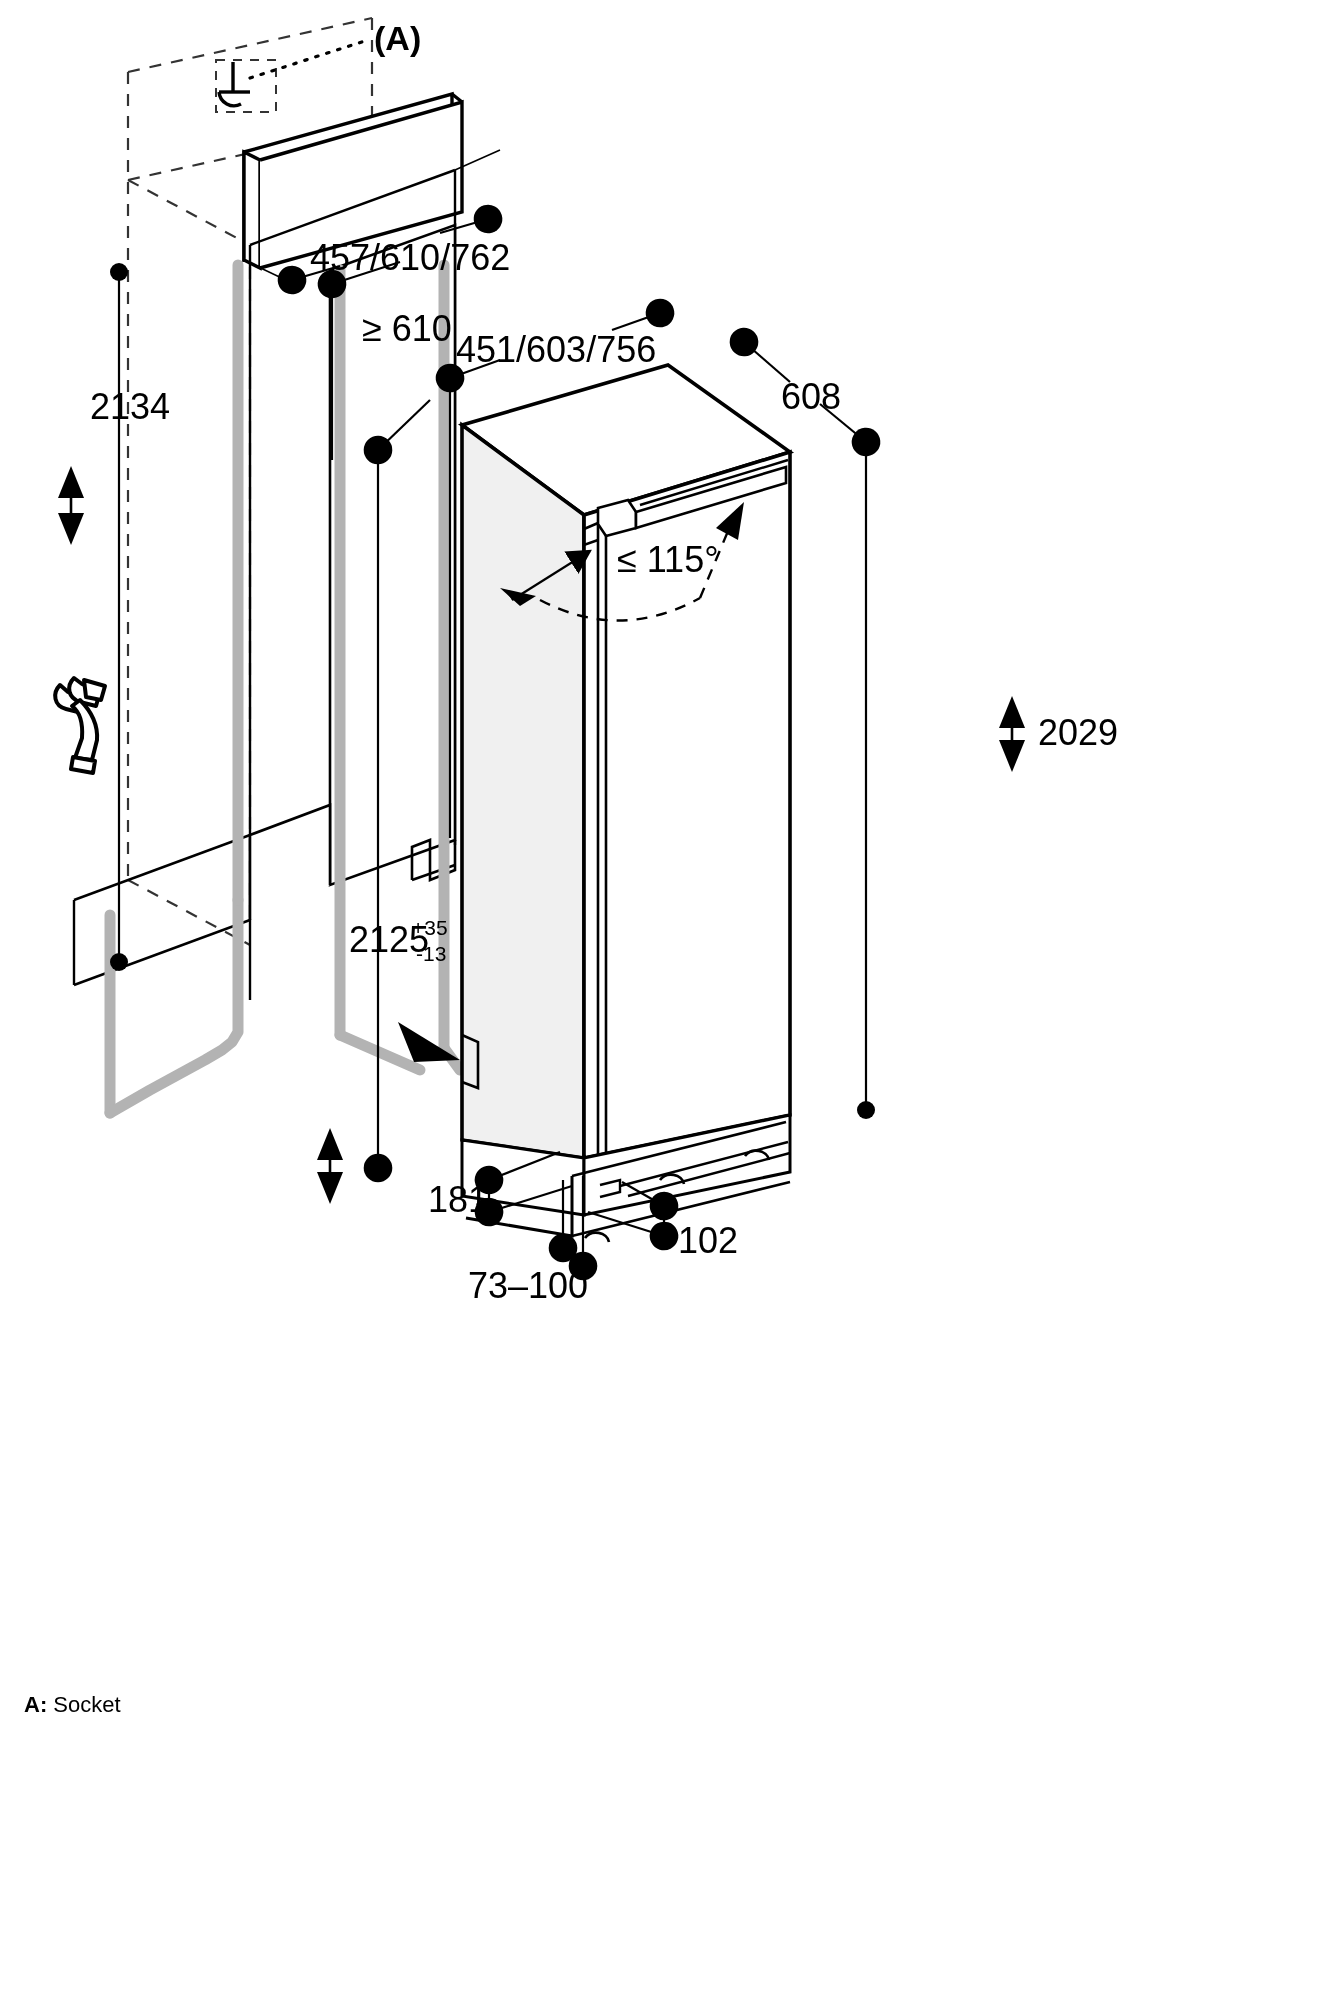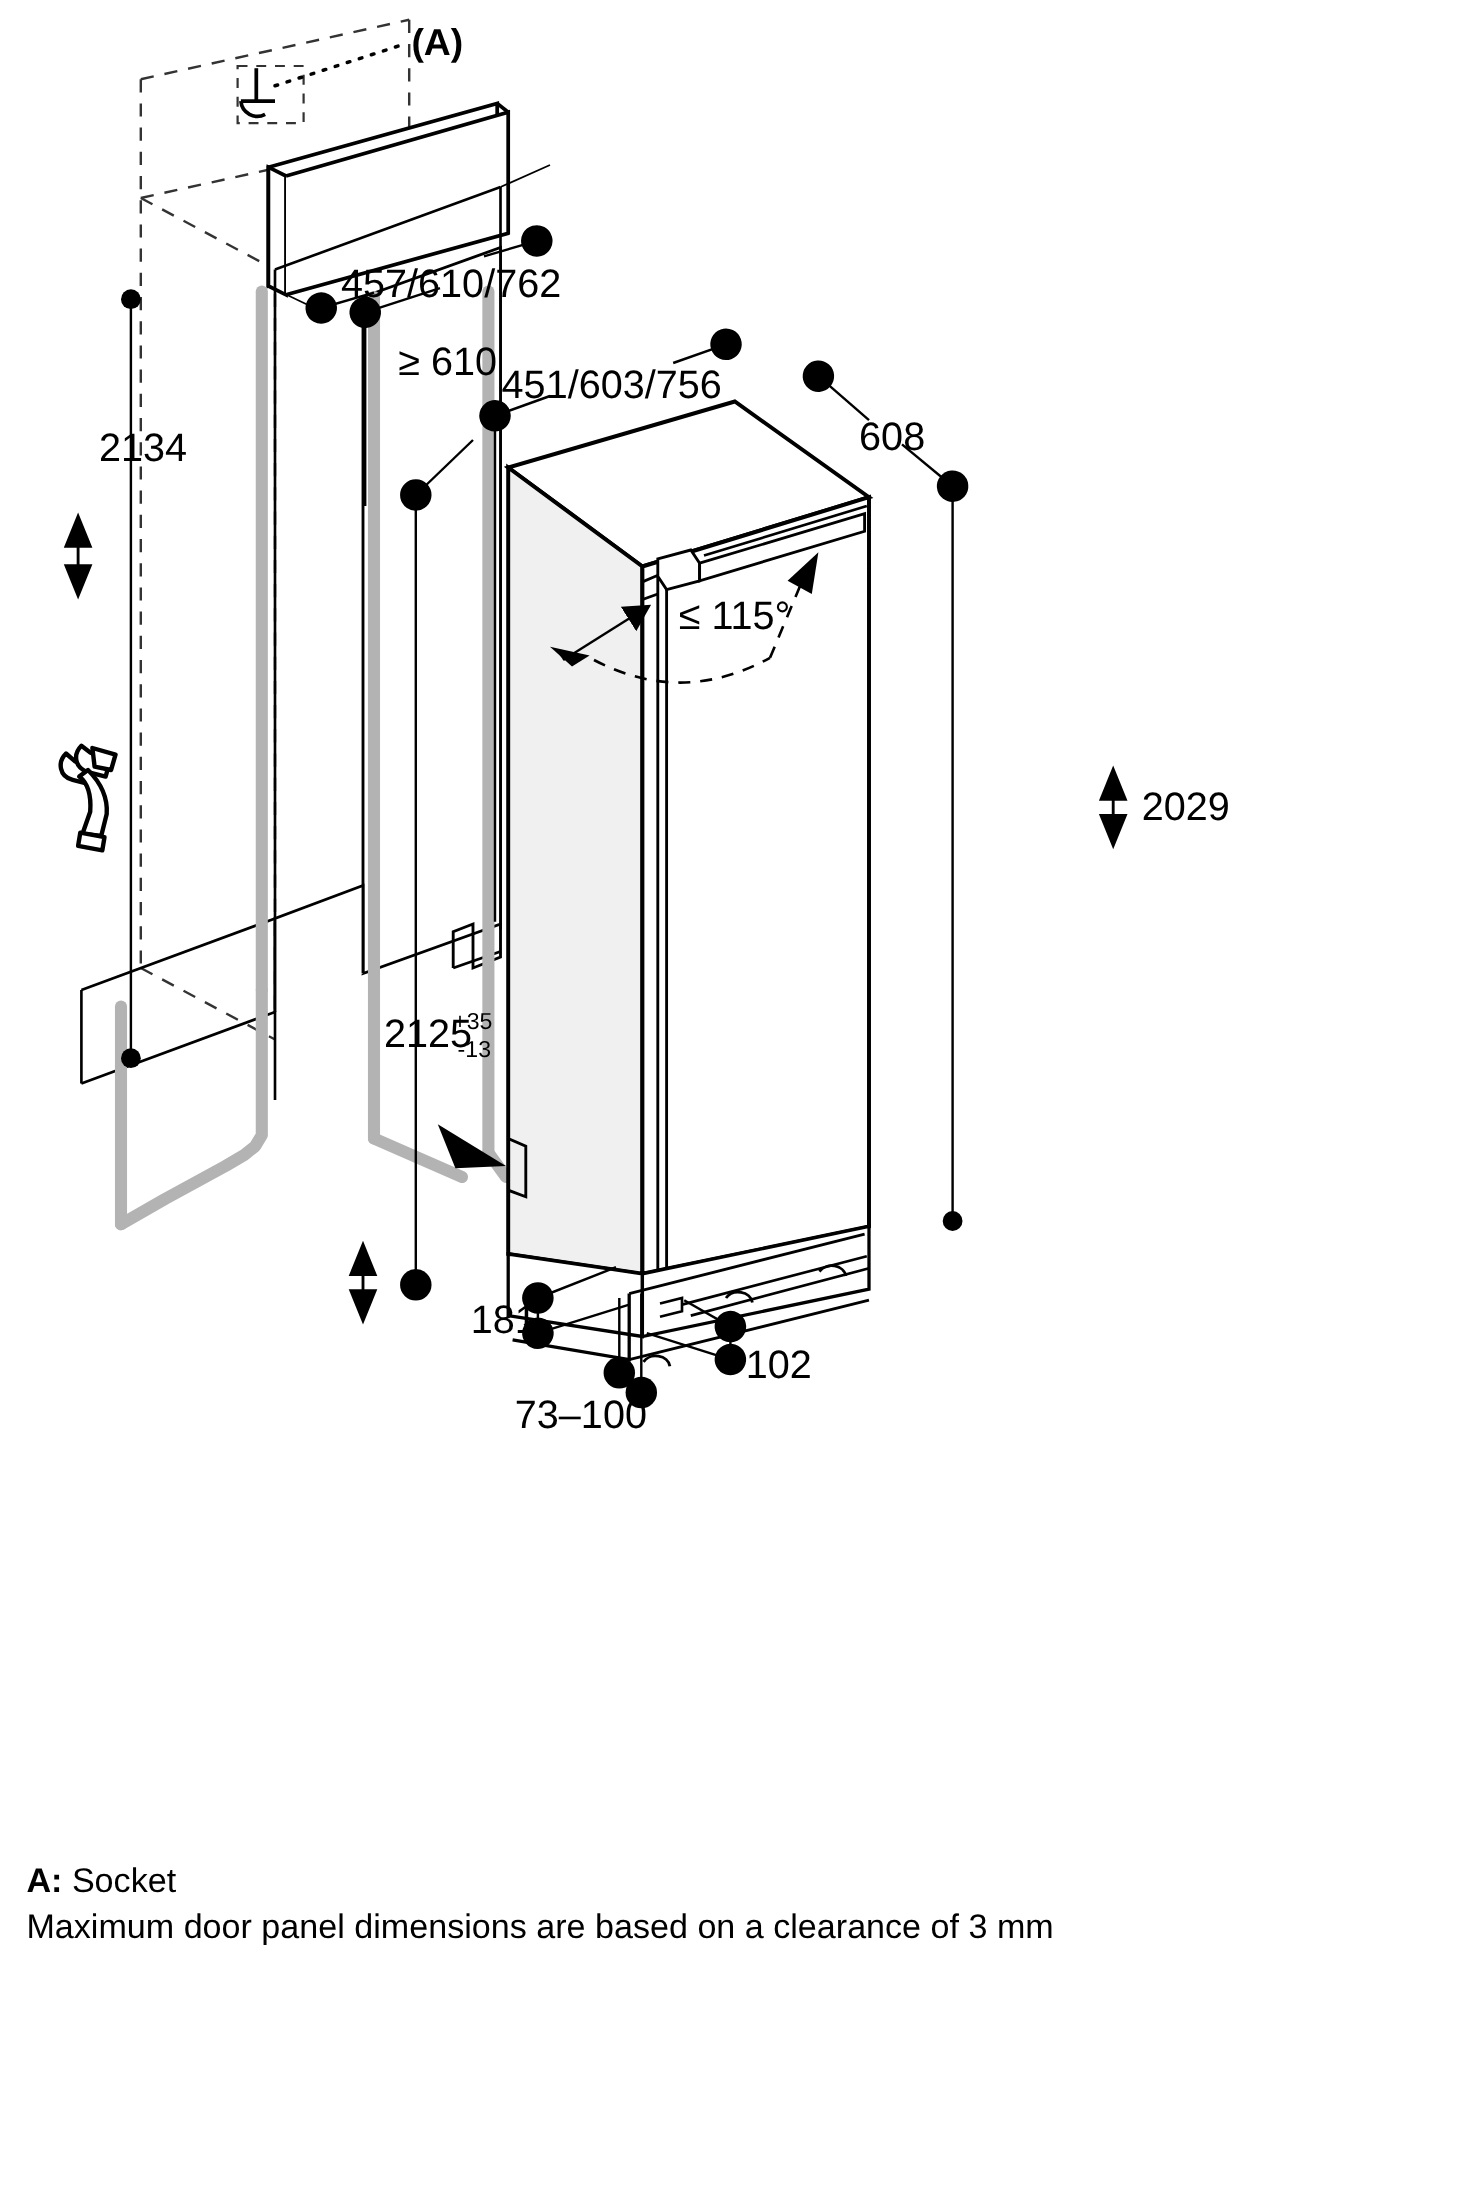--- a/index.html
+++ b/index.html
@@ -2,21 +2,21 @@
 <html><head>
 <meta charset="utf-8">
 <style>
   html,body{margin:0;padding:0;background:#ffffff;}
   body{width:1325px;height:2000px;font-family:"Liberation Sans",sans-serif;color:#000;}
   #stage{position:relative;width:1325px;height:2000px;overflow:hidden;background:#fff;}
   svg{display:block;}
   .dimtext{font-family:"Liberation Sans",sans-serif;font-size:36px;fill:#000;}
   .dimtext-sup{font-family:"Liberation Sans",sans-serif;font-size:21px;fill:#000;}
   .alabel{font-family:"Liberation Sans",sans-serif;font-size:34px;font-weight:bold;fill:#000;}
-  .caption{position:absolute;left:24px;font-family:"Liberation Sans",sans-serif;font-size:31px;color:#000;white-space:nowrap;}
+  .caption{position:absolute;left:24px;font-family:"Liberation Sans",sans-serif;font-size:22px;color:#000;white-space:nowrap;}
   .caption b{font-weight:bold;}
   .cap1{top:1692px;}
   .cap2{top:1734px;}
   .cap3{top:1822px;}
 </style>
 </head>
 <body>
 
 <div id="stage">
 
@@ -235,15 +235,14 @@
     <text class="dimtext" x="678" y="1253">102</text>
 
     <text class="dimtext" x="468" y="1298">73–100</text>
 
   </svg>
 
   <div class="caption cap1">
     <b>A:</b>
     <span>Socket</span>
   </div>
-  <div class="caption cap2">Maximum door panel dimensions are based on a clearance of 3 mm</div>
 
 </div>
 
 </body></html>

